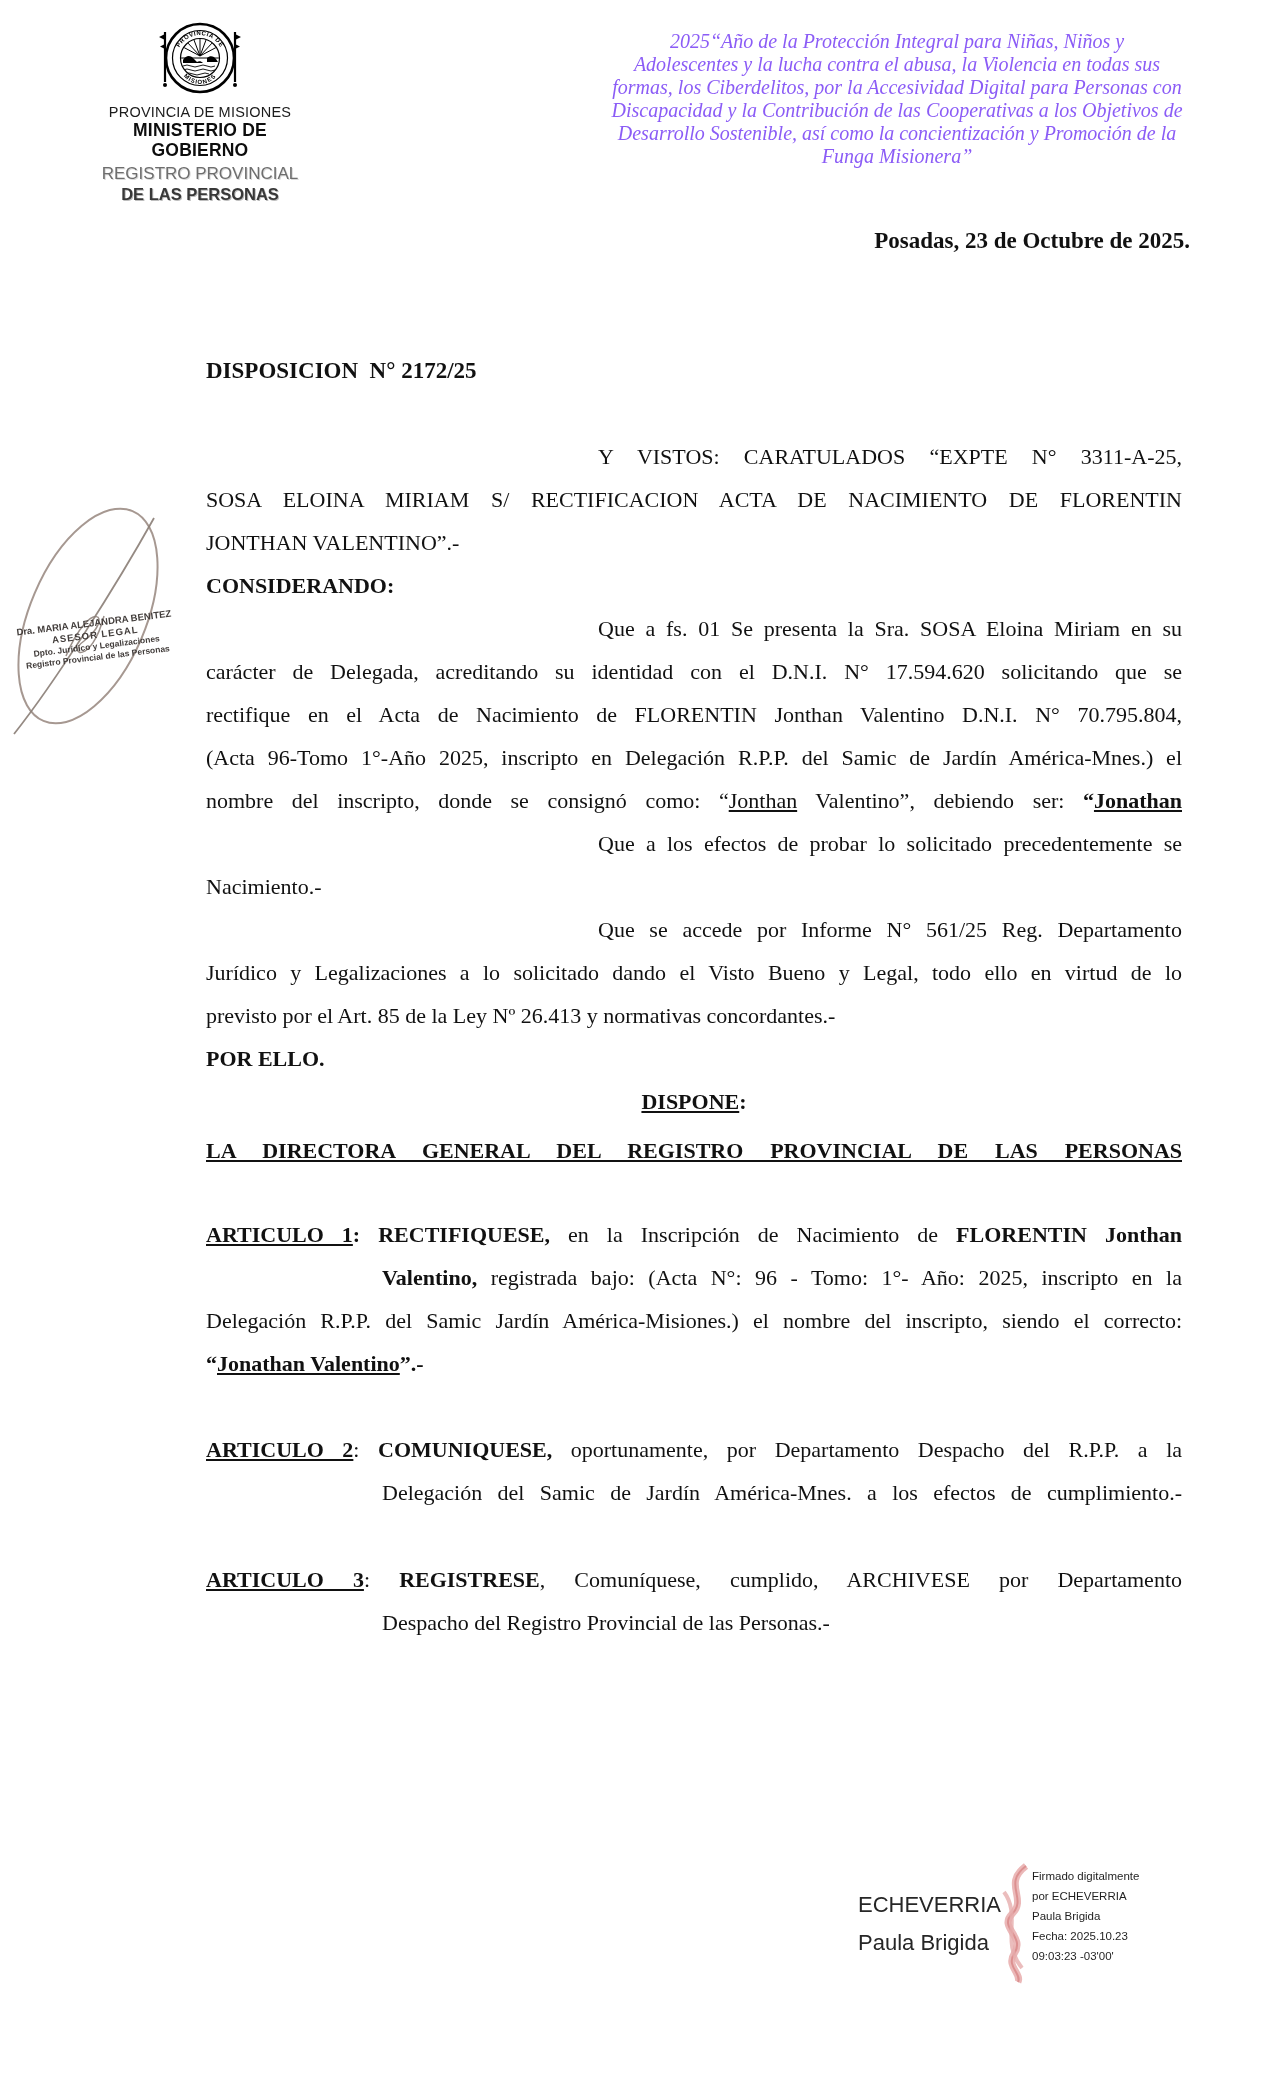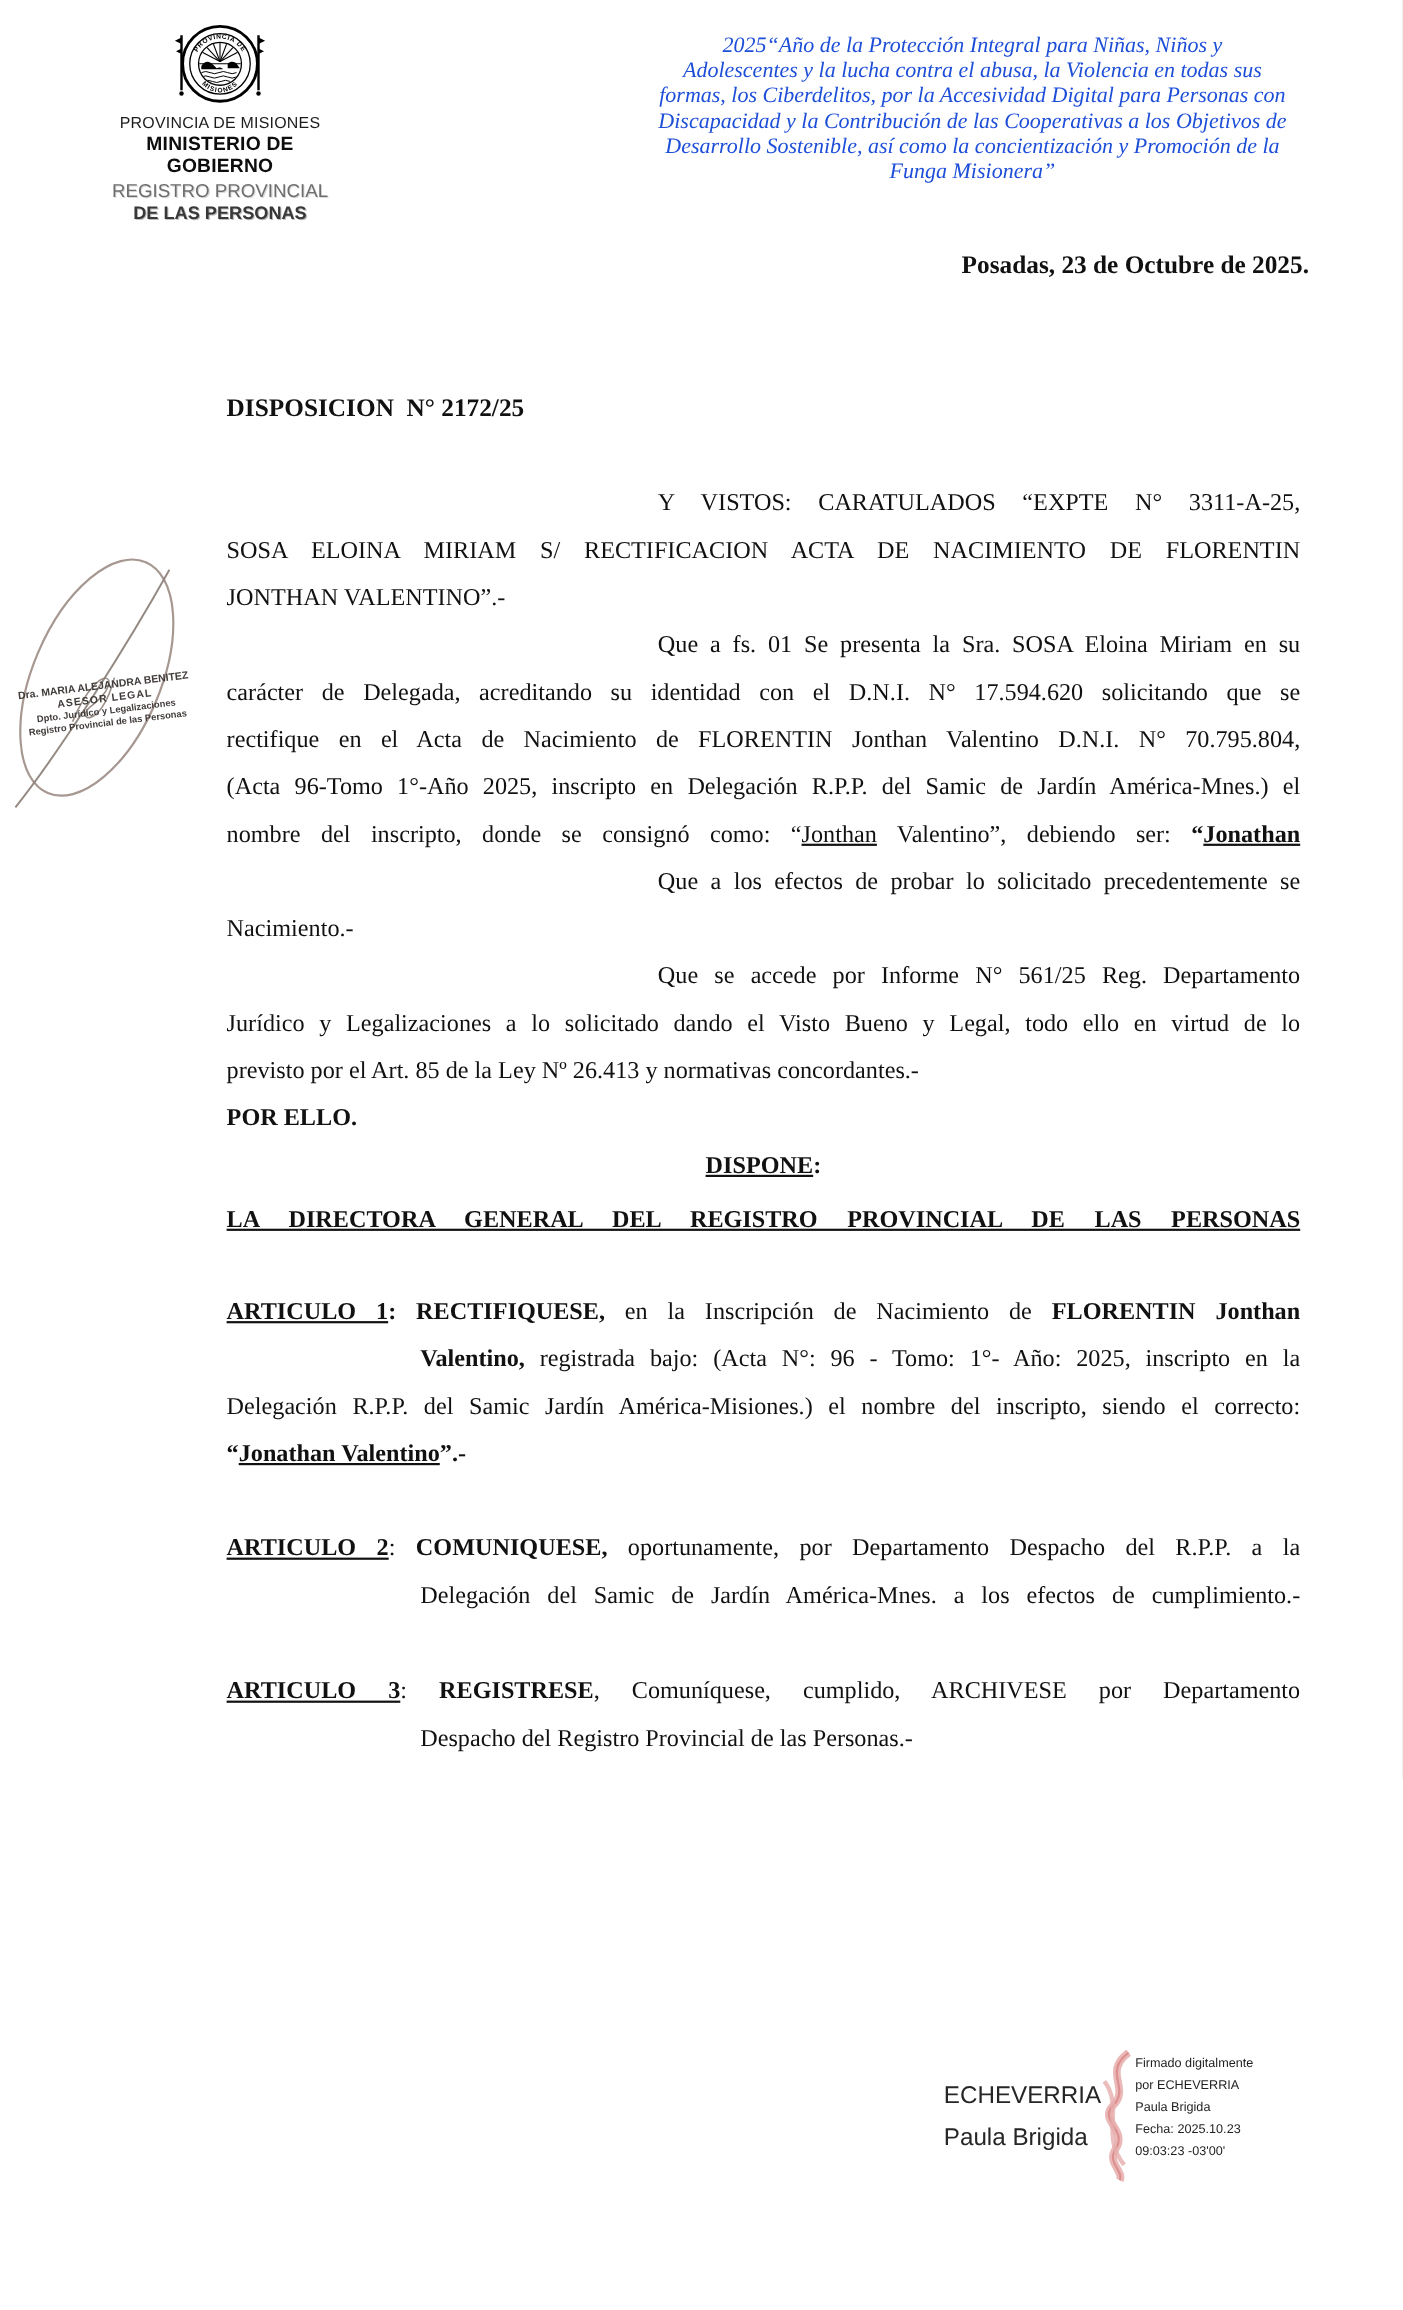--- a/index.html
+++ b/index.html
@@ -9,22 +9,22 @@
   
   .letterhead{position:absolute;left:86px;top:16px;width:228px;text-align:center;
               font-family:"Liberation Sans",sans-serif;}
   .crest{display:block;margin:0 auto 4px auto;}
   .lh1{font-size:14.5px;line-height:16px;color:#1c1c1c;letter-spacing:.2px;}
   .lh2{font-size:17.5px;line-height:20px;font-weight:bold;color:#0d0d0d;letter-spacing:.2px;}
   .lh3{font-size:17px;line-height:22px;color:#6e6e6e;margin-top:3px;text-shadow:1px 1px 0 #d9d9d9;}
   .lh4{font-size:16.5px;line-height:19px;font-weight:bold;color:#383838;text-shadow:1px 1px 0 #bdbdbd;}
 
   
-  .epigraph{position:absolute;left:573px;top:30px;width:622px;text-align:center;
-            font-style:italic;font-size:20px;line-height:23px;color:#1d4ed8;}
+  .epigraph{position:absolute;left:586px;top:30px;width:622px;text-align:center;
+            font-style:italic;font-size:20px;line-height:23px;color:#8b5cf6;}
 
   
   .dateline{position:absolute;right:85px;top:226px;font-weight:bold;font-size:23px;line-height:30px;}
 
   
   .doc-body{position:absolute;left:178px;top:349px;width:1004px;font-size:22px;}
   .ln{line-height:43px;min-height:43px;margin-left:28px;}
   .j{text-align:justify;text-align-last:justify;}
   .ind1{padding-left:392px;}
   .ind2{padding-left:176px;}
@@ -131,20 +131,21 @@
   <main class="doc-body">
 
     <div class="ln title">DISPOSICION&nbsp; N° 2172/25</div>
 
     <section>
       <div class="ln j ind1">Y VISTOS: CARATULADOS “EXPTE N° 3311-A-25,</div>
       <div class="ln j">SOSA ELOINA MIRIAM S/ RECTIFICACION ACTA DE NACIMIENTO DE FLORENTIN</div>
       <div class="ln">JONTHAN VALENTINO”.-</div>
     </section>
 
+    <div class="ln b">CONSIDERANDO:</div>
 
     <section>
       <div class="ln j ind1">Que a fs. 01 Se presenta la Sra. SOSA Eloina Miriam en su</div>
       <div class="ln j">carácter de Delegada, acreditando su identidad con el D.N.I. N° 17.594.620 solicitando que se</div>
       <div class="ln j">rectifique en el Acta de Nacimiento de FLORENTIN Jonthan Valentino D.N.I. N° 70.795.804,</div>
       <div class="ln j">(Acta 96-Tomo 1°-Año 2025, inscripto en Delegación R.P.P. del Samic de Jardín América-Mnes.) el</div>
       <div class="ln j"><span>nombre del inscripto, donde se consignó como: “</span><span class="u">Jonthan</span><span> Valentino”, debiendo ser: </span><span class="b">“</span><span class="bu">Jonathan</span></div>
     </section>
 
     <section>

